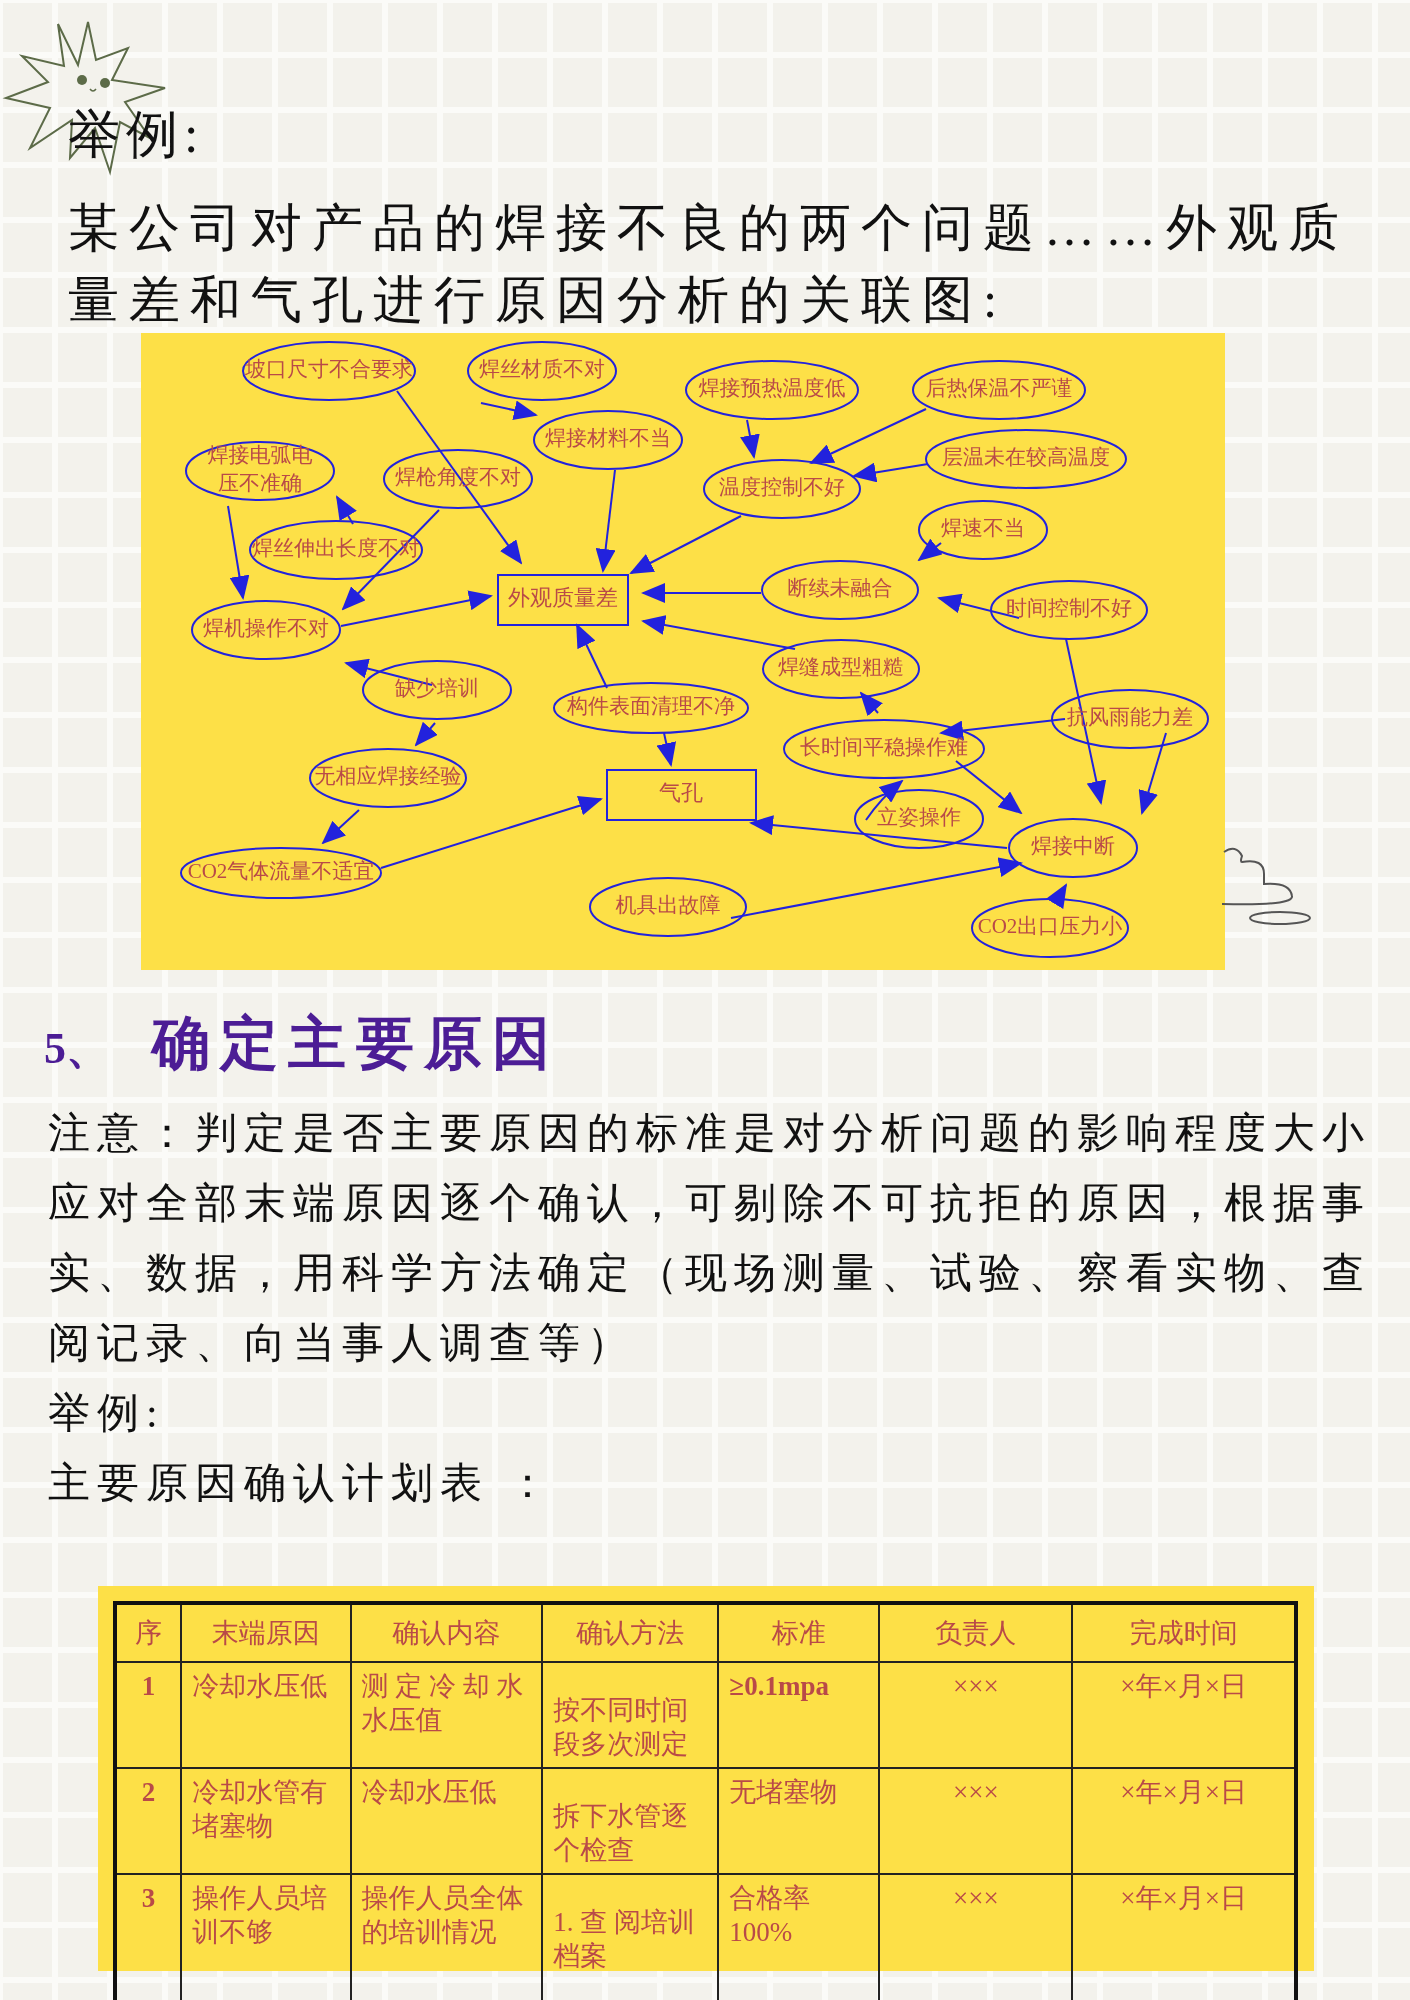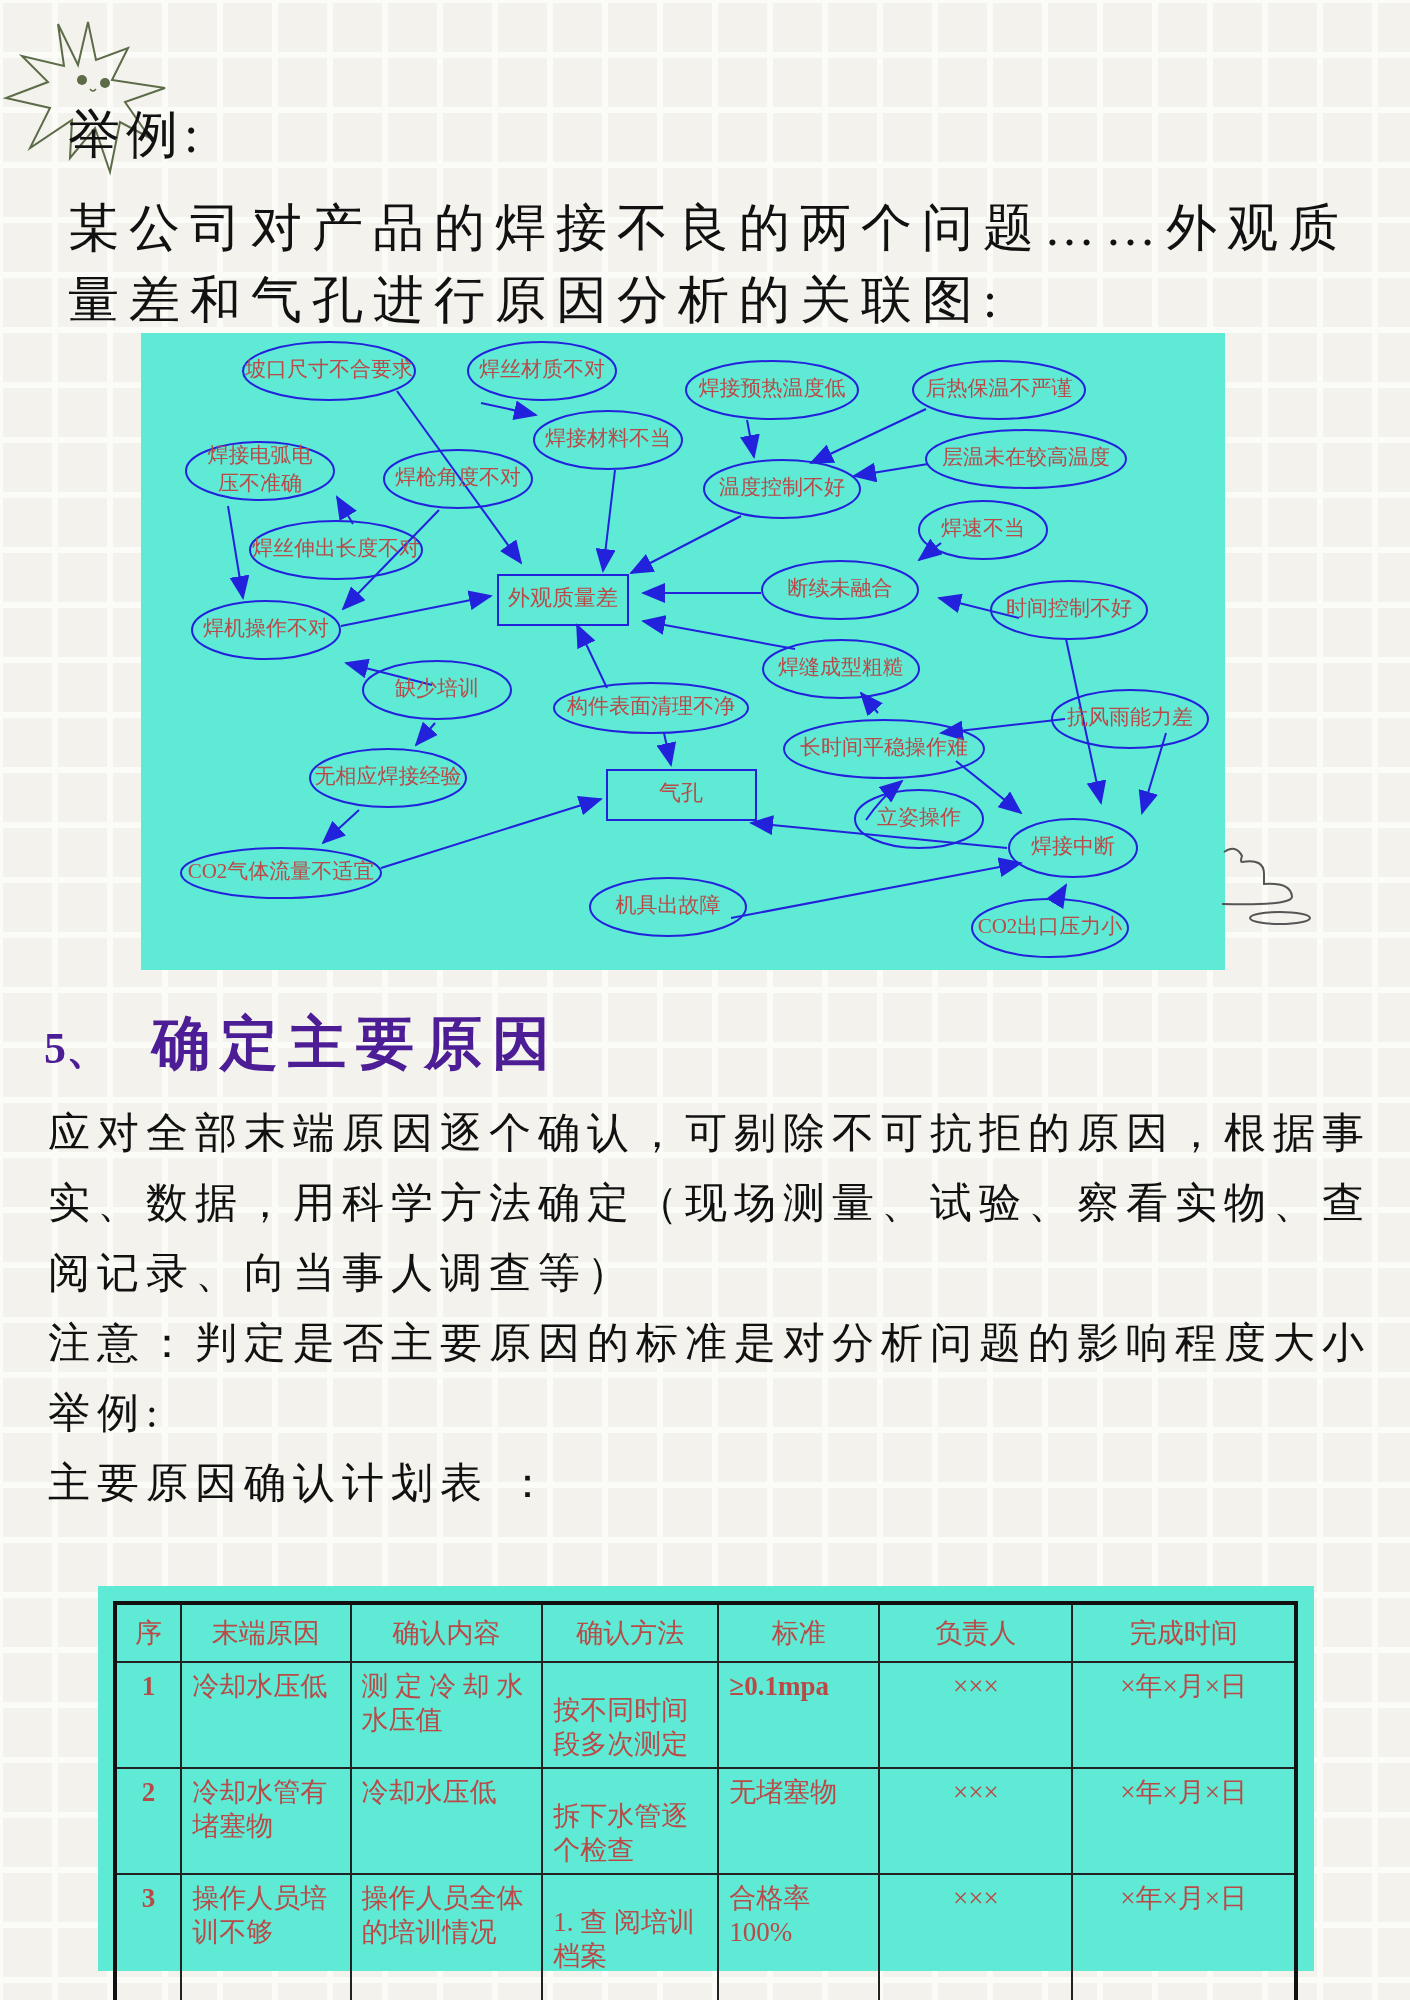--- a/index.html
+++ b/index.html
@@ -11,21 +11,21 @@
       linear-gradient(to bottom, #fbfbf8 0, #fbfbf8 6px, transparent 6px);
     background-size: 55px 55px;
     background-position: -3px -3px;
     font-family: "DejaVu Sans", sans-serif;
   }
   .hand { font-family: Liberation Serif, serif; color: #111; position: absolute; white-space: nowrap; }
   #star { position: absolute; left: 0; top: 10px; }
   #cloud { position: absolute; left: 1222px; top: 840px; }
   .title-ex { left: 68px; top: 100px; font-size: 52px; letter-spacing: 6px; }
   .intro { left: 68px; top: 192px; font-size: 51px; letter-spacing: 10px; line-height: 72px; white-space: normal; width: 1300px; }
-  .panel { position: absolute; background: #5eead4; }
+  .panel { position: absolute; background: #fde047; }
   #diagram-panel { left: 141px; top: 333px; width: 1084px; height: 637px; }
   #diagram-panel svg { position: absolute; left: 0; top: 0; }
   .node-text { font-family: "Liberation Serif", serif; font-size: 21px; fill: #b94a48; }
   .box-text { font-family: "Liberation Serif", serif; font-size: 22px; fill: #b94a48; }
   .sec-head { left: 44px; top: 1005px; font-size: 58px; color: #4c1d95; letter-spacing: 10px; font-weight: bold; }
   .sec-head .num { font-size: 44px; margin-right: 42px; letter-spacing: 0; }
   .body-text { left: 48px; top: 1098px; font-size: 42px; letter-spacing: 7px; line-height: 70px; white-space: normal; width: 1350px; }
   .body-text p { margin: 0; }
   #table-panel { left: 98px; top: 1586px; width: 1216px; height: 385px; }
   table.plan {
@@ -155,22 +155,22 @@
 </div>
 
 <svg id="cloud" width="100" height="90" viewBox="0 0 100 90">
   <path d="M2 12 q12 -8 18 4 q-2 6 0 6 q22 -4 22 12 q0 8 0 10 q26 -2 28 12 q2 10 -70 8" fill="none" stroke="#555" stroke-width="2"></path>
   <ellipse cx="58" cy="78" rx="30" ry="6" fill="none" stroke="#555" stroke-width="2"></ellipse>
 </svg>
 
 <div class="hand sec-head"><span class="num">5、</span><span>确定主要原因</span></div>
 
 <div class="hand body-text">
+  <p>注意：判定是否主要原因的标准是对分析问题的影响程度大小</p>
   <p>应对全部末端原因逐个确认，可剔除不可抗拒的原因，根据事实、数据，用科学方法确定（现场测量、试验、察看实物、查阅记录、向当事人调查等）</p>
-  <p>注意：判定是否主要原因的标准是对分析问题的影响程度大小</p>
   <p>举例:</p>
   <p>主要原因确认计划表 ：</p>
 </div>
 
 <div class="panel" id="table-panel">
   <table class="plan">
     <colgroup>
       <col style="width:47px">
         <col style="width:128px">
         <col style="width:145px">

